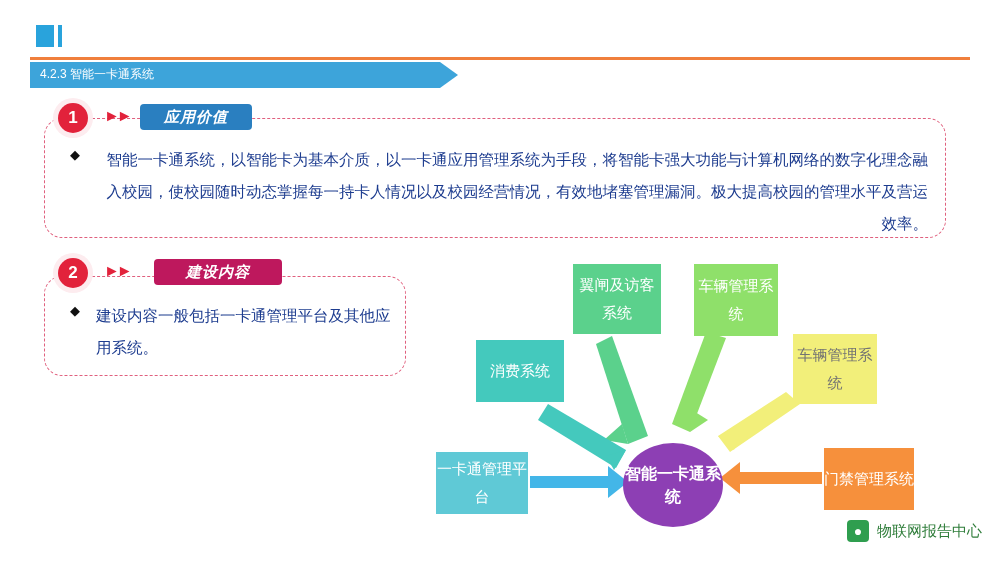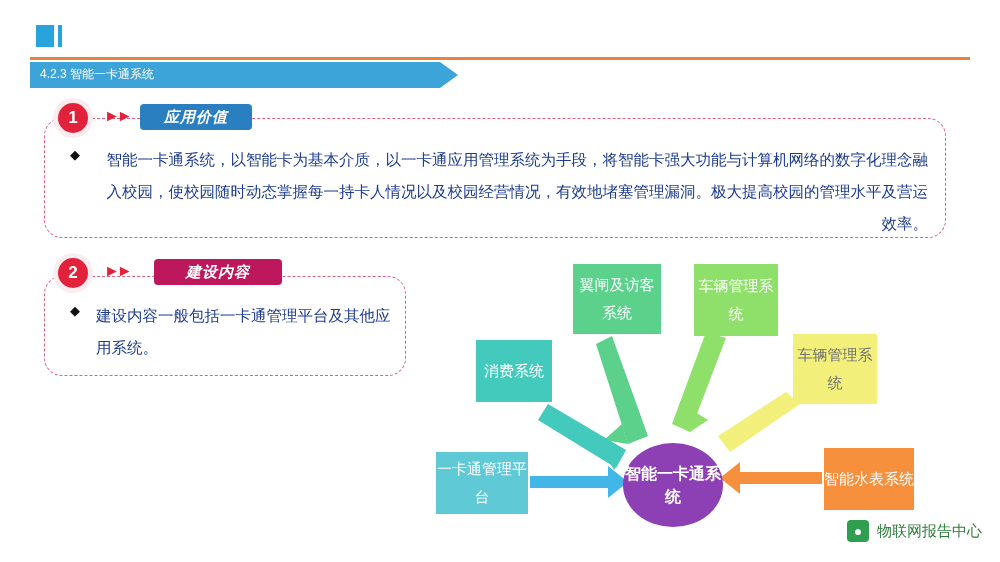--- a/index.html
+++ b/index.html
@@ -51,21 +51,21 @@
   .bullet{position:absolute;color:#101010;font-size:13px;}
   .b1{left:70px;top:147px;}
   .b2{left:70px;top:303px;}
 
   
   .node{position:absolute;display:flex;align-items:center;justify-content:center;
         text-align:center;color:#fff;font-size:15px;line-height:28px;}
   .n-wing{left:573px;top:264px;width:88px;height:70px;background:#5bd18c;}
   .n-door{left:694px;top:264px;width:84px;height:72px;background:#8fe06a;}
   .n-car{left:793px;top:334px;width:84px;height:70px;background:#f2ef7a;color:#737373;}
-  .n-consume{left:476px;top:340px;width:76px;height:62px;background:#44c9bd;}
+  .n-consume{left:476px;top:340px;width:88px;height:62px;background:#44c9bd;}
   .n-plat{left:436px;top:452px;width:92px;height:62px;background:#5fc9d6;}
   .n-water{left:824px;top:448px;width:90px;height:62px;background:#f6903c;}
   .n-center{left:623px;top:443px;width:100px;height:84px;background:#8d3fb4;border-radius:50%;
             font-size:16px;line-height:23px;font-weight:bold;}
 
   .wm{position:absolute;right:18px;bottom:20px;display:flex;align-items:center;gap:8px;color:#2f7d3a;font-size:15px;}
   .wm-ic{width:22px;height:22px;border-radius:4px;background:#2f9e4f;color:#fff;font-size:14px;
          display:flex;align-items:center;justify-content:center;}
   svg.arrows{position:absolute;left:0;top:0;width:1000px;height:562px;pointer-events:none;}
 </style>
@@ -115,19 +115,19 @@
   <polygon points="530,476 608,476 608,466 628,482 608,498 608,488 530,488" fill="#43b6e8"></polygon>
 
   <polygon points="822,472 740,472 740,462 720,478 740,494 740,484 822,484" fill="#f6903c"></polygon>
 </svg>
 
 <div class="node n-wing">翼闸及访客系统</div>
 <div class="node n-door">车辆管理系统</div>
 <div class="node n-car">车辆管理系统</div>
 <div class="node n-consume">消费系统</div>
 <div class="node n-plat">一卡通管理平台</div>
-<div class="node n-water">智能水表系统</div>
+<div class="node n-water">门禁管理系统</div>
 <div class="node n-center">智能一卡通系统</div>
 
 <div class="wm">
   <div class="wm-ic">●</div>
   <span>物联网报告中心</span>
 </div>
 
 </body></html>

